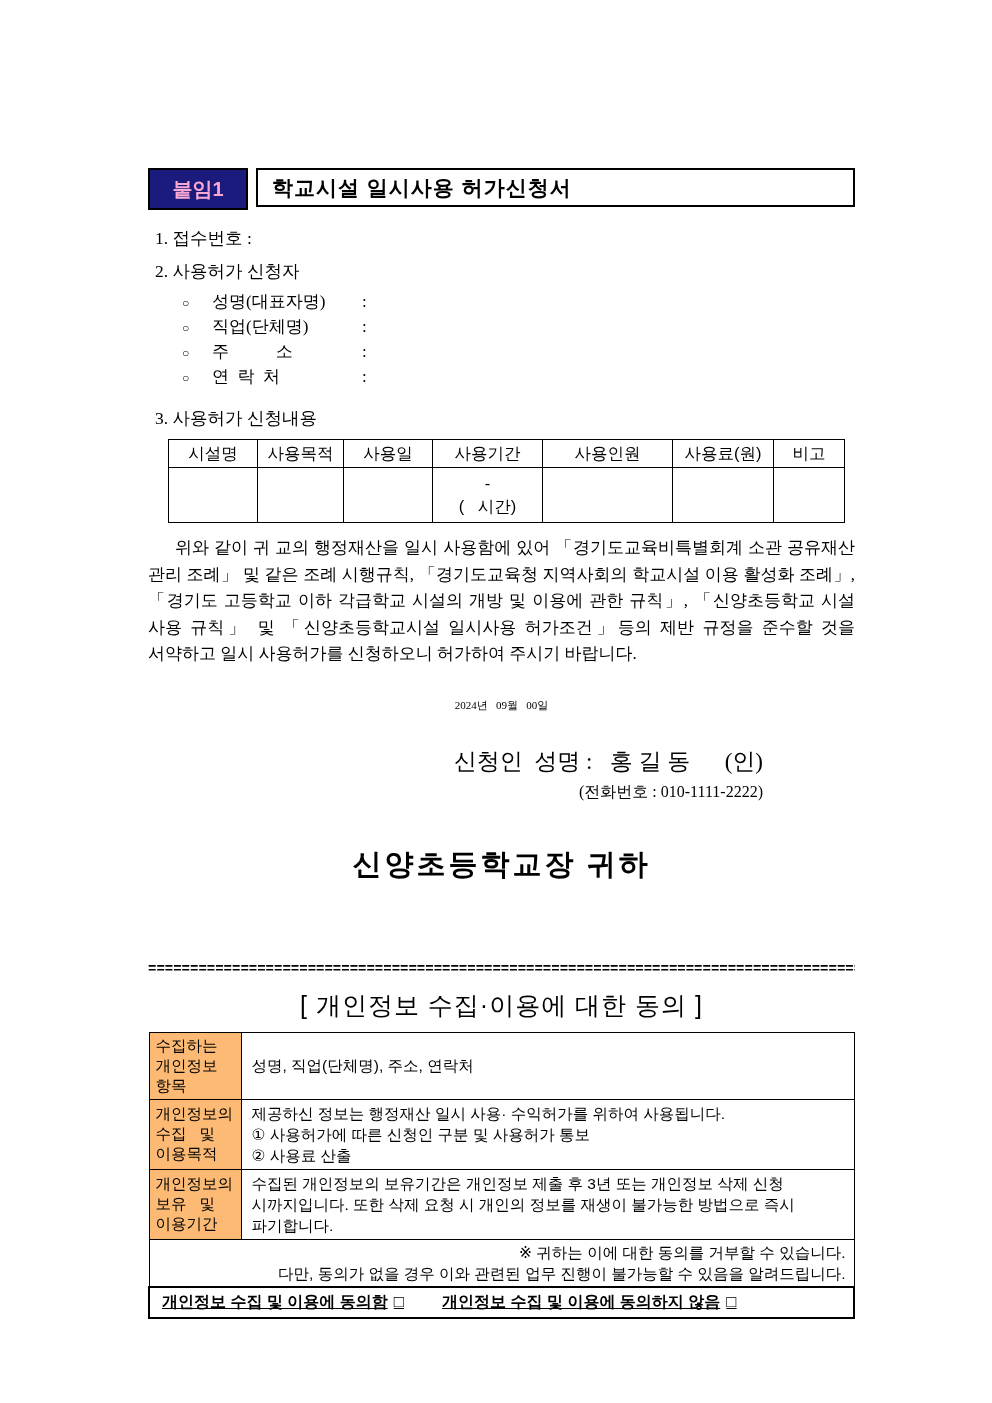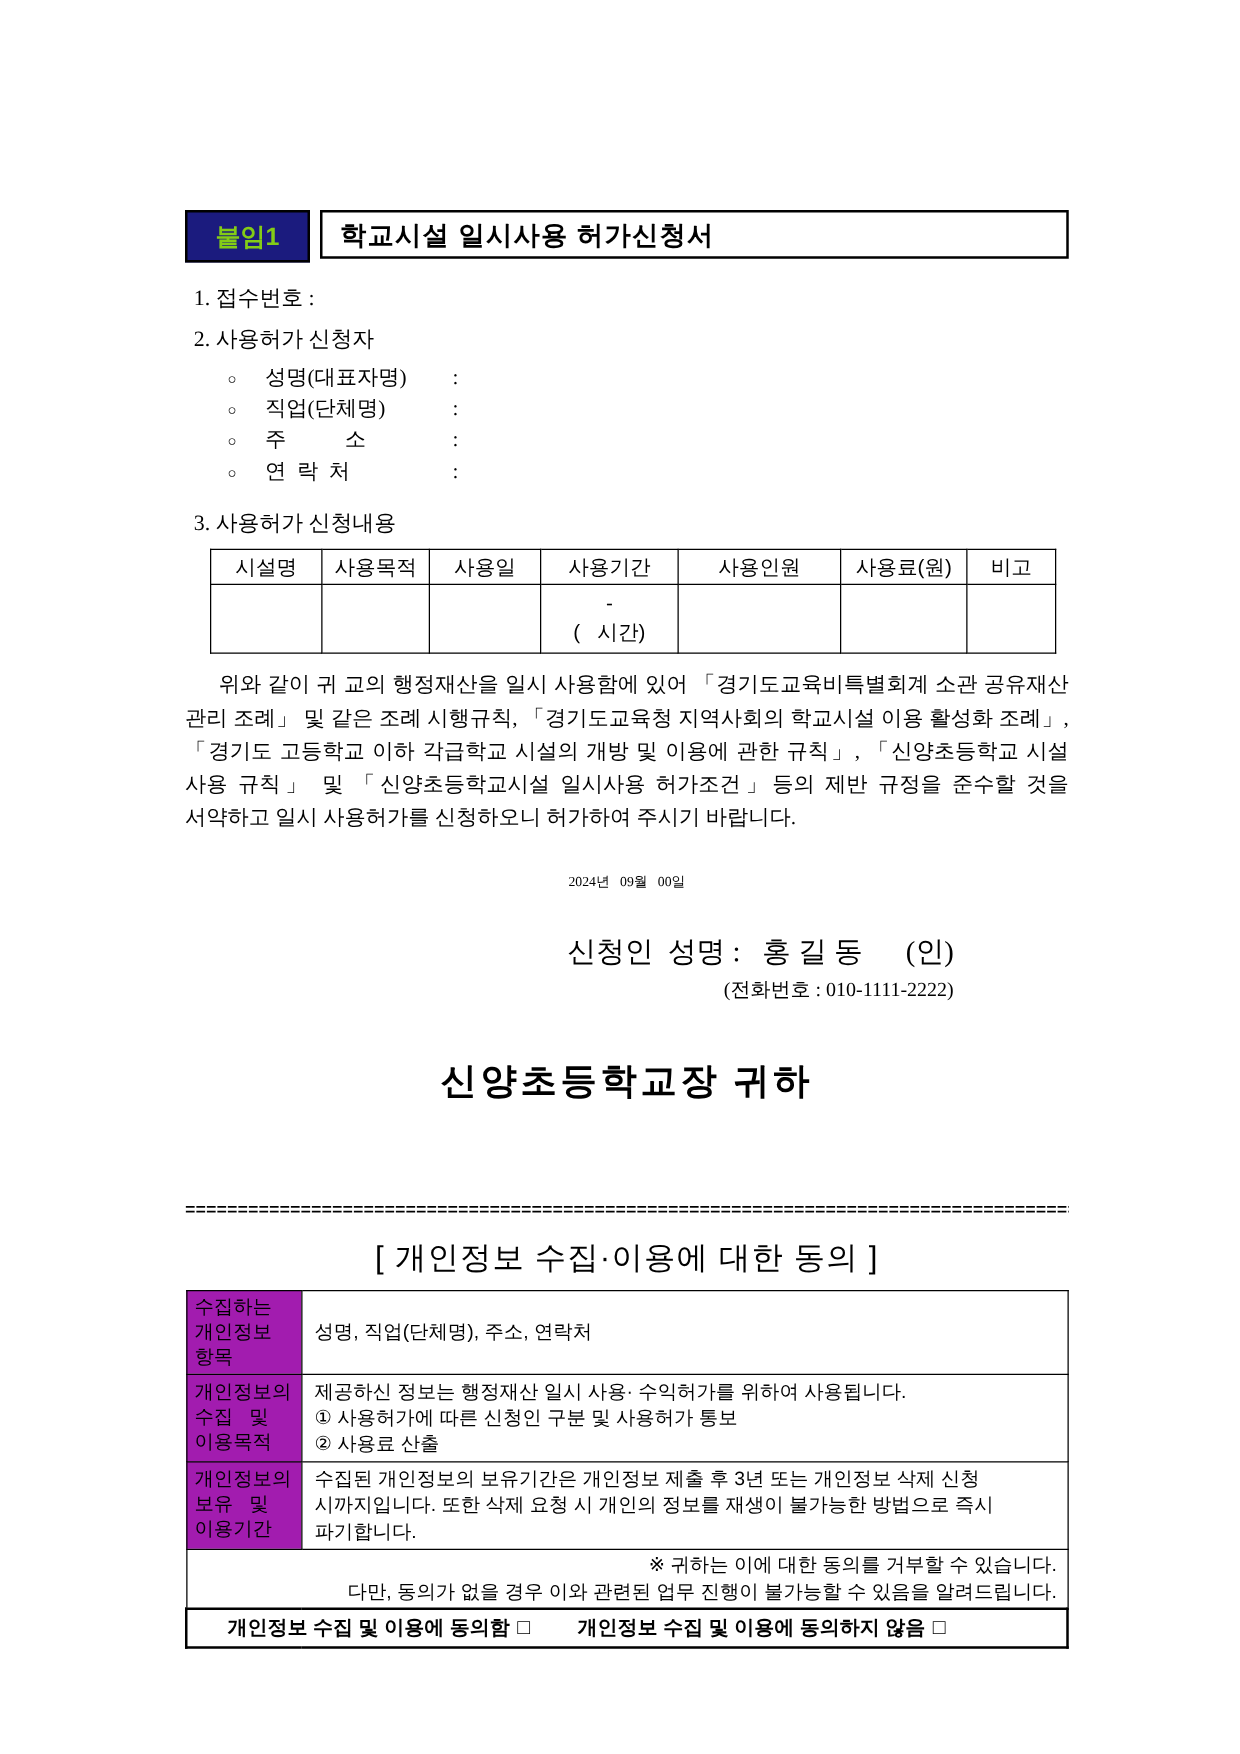--- a/index.html
+++ b/index.html
@@ -14,21 +14,21 @@
     margin-left: 148px;
     padding-top: 168px;
   }
 
   
   .doc-header { display: flex; height: 42px; }
   .attach-badge {
     width: 100px; flex: 0 0 100px;
     background: #1b1b7e;
     border: 2px solid #000;
-    color: #84cc16;
+    color: #f9a8d4;
     font-family: "Liberation Sans", "DejaVu Sans", sans-serif;
     font-weight: bold; font-size: 20px;
     display: flex; align-items: center; justify-content: center;
     box-sizing: border-box;
   }
   .title-box {
     flex: 1; margin-left: 8px; margin-top: 0; margin-bottom: 3px;
     border: 2px solid #000;
     display: flex; align-items: center;
     padding-left: 14px;
@@ -95,44 +95,45 @@
     margin-top: 12px; text-align: center;
     font-family: "Liberation Sans", "DejaVu Sans", sans-serif;
     font-size: 25px; letter-spacing: 1px;
   }
   .privacy-table {
     border-collapse: collapse; width: 707px; margin-top: 10px;
     font-family: "Liberation Sans", "DejaVu Sans", sans-serif;
     font-size: 15.5px; table-layout: fixed;
   }
   .privacy-table th {
-    background: #a21caf;
+    background: #fdba74;
     border: 1.5px solid #000;
     width: 92px;
     font-weight: normal; text-align: left;
     padding: 3px 6px; line-height: 20px;
     white-space: pre; vertical-align: middle;
     box-sizing: border-box;
   }
   .privacy-table td.body-cell {
     border: 1.5px solid #000;
     padding: 3px 10px; line-height: 21px;
     white-space: pre-line; vertical-align: middle;
     word-break: keep-all;
   }
   .privacy-table td.notice-cell {
     border: 1.5px solid #000;
     padding: 2px 8px; line-height: 21px; text-align: right;
   }
   .notice-indent { padding-left: 16px; }
   .privacy-table td.consent-cell {
     border: 2.5px solid #000;
-    padding: 4px 0 4px 32px;
+    padding: 4px 0 4px 12px;
     font-weight: bold; font-size: 16px;
     white-space: nowrap;
+    text-decoration: underline;
   }
   .consent-option { margin-right: 38px; }
   .checkbox { font-weight: normal; font-size: 17px; margin-left: 6px; cursor: pointer; }
 </style>
 </head>
 <body>
 
 <div class="page">
 
   <div class="doc-header">

